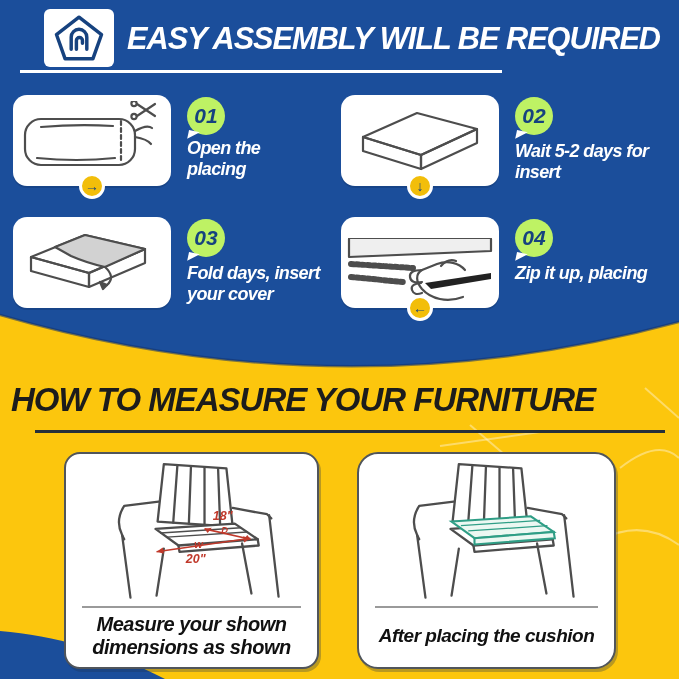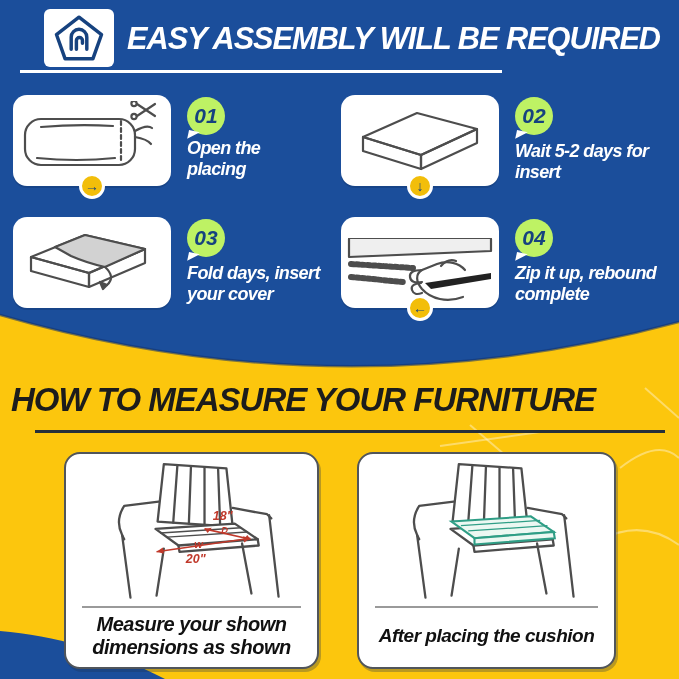--- a/index.html
+++ b/index.html
@@ -72,21 +72,21 @@
     position:absolute;left:0;top:381px;width:606px;text-align:center;z-index:2;
     color:var(--ink,#1c1c1c);font-size:33px;font-weight:bold;font-style:italic;letter-spacing:-1px;
   }
   .measure-rule{position:absolute;left:35px;top:430px;width:630px;height:3px;background:#26303a;z-index:2;}
 
   .card{
     position:absolute;top:452px;height:213px;background:#fff;border-radius:16px;z-index:2;
     border:2px solid #50555b;box-shadow:2px 3px 0 rgba(30,50,80,.3);
   }
   .card-left{left:64px;width:251px;}
-  .card-right{left:357px;width:255px;}
+  .card-right{left:357px;width:255px;border-radius:21px;}
   .card svg.chair{position:absolute;left:50%;transform:translateX(-50%);top:6px;}
   .card-divider{position:absolute;left:16px;right:16px;top:152px;height:2px;background:#9a9a9a;}
   .card-cap{
     position:absolute;left:0;right:0;top:159px;text-align:center;
     color:#111;font-weight:bold;font-style:italic;font-size:20px;line-height:23px;
     letter-spacing:-.5px;white-space:nowrap;
   }
   .card-right .card-cap{top:170px;font-size:19px;}
 
   .line-art{stroke:#4d4d4d;stroke-width:2.2;fill:none;stroke-linecap:round;stroke-linejoin:round;}
@@ -212,22 +212,21 @@
         <path d="M77,47 q-13,0 -12,7 q1,7 12,5"></path>
         <path d="M76,60 q-11,1 -9,7 q2,6 10,3"></path>
         <path d="M96,43 q7,-8 15,-5"></path>
       </g>
     </svg>
   </div>
   <div class="bubble bu4">
       <span>04</span>
     </div>
   <div class="cap ca4">
-    <div>Zip it up, rebound</div>
-    <div>complete</div>
+    <div>Zip it up, placing</div>
   </div>
   <div class="dot do4">
       <span>←</span>
     </div>
 
   <div class="measure-title">HOW TO MEASURE YOUR FURNITURE</div>
   <div class="measure-rule"></div>
 
   <div class="card card-left">
     <svg class="chair" width="210" height="146" viewBox="0 0 200 140">

